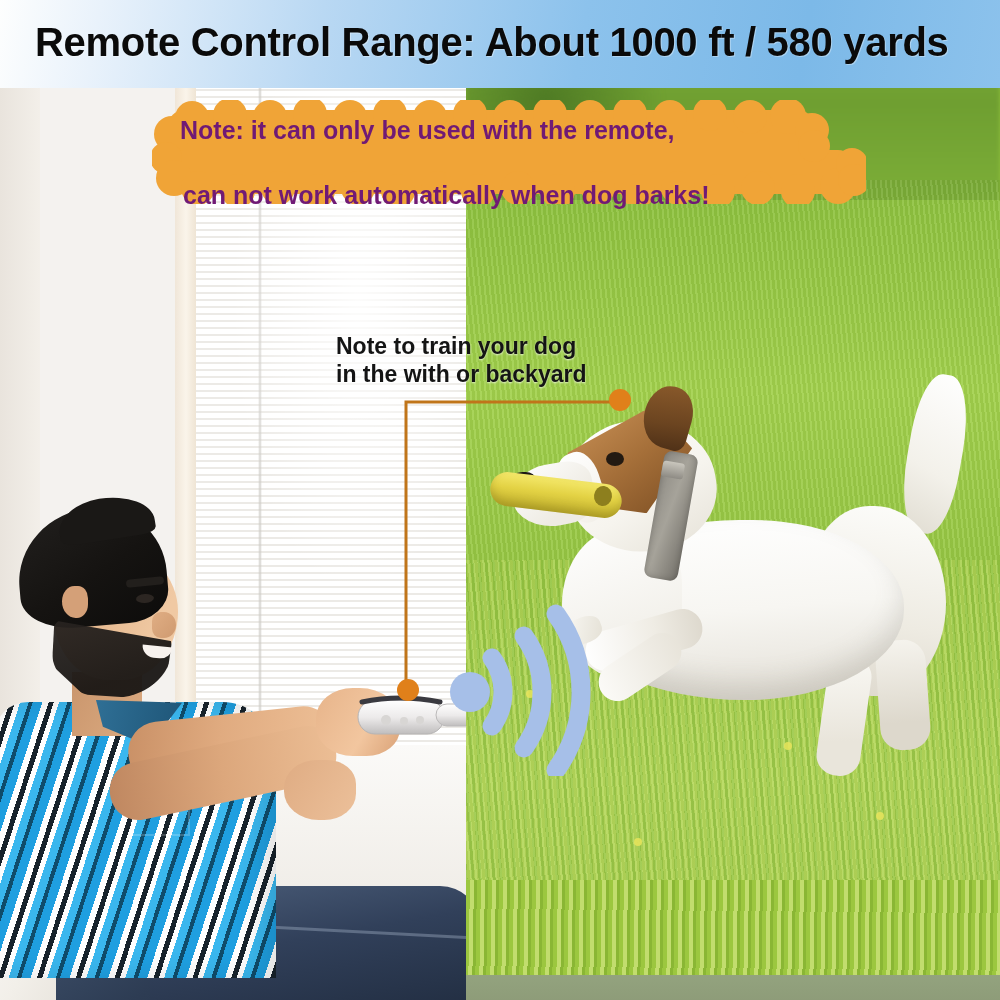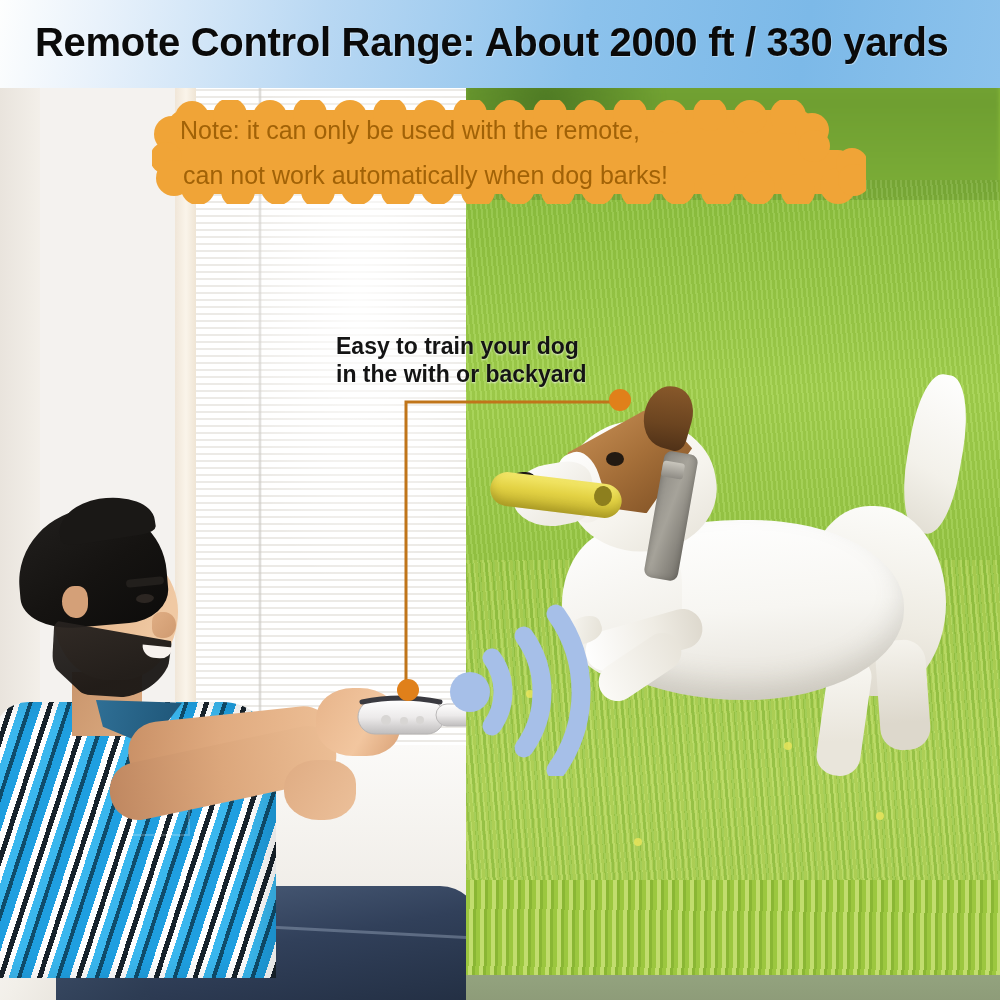--- a/index.html
+++ b/index.html
@@ -461,25 +461,25 @@
     width: 714px; height: 104px;
   }
   .note-cloud {
     position: absolute; left: 0; top: 0;
     width: 714px; height: 104px;
   }
   .note-text {
     position: absolute; left: 28px; top: 8px;
     width: 680px;
     font-size: 25px;
-    font-weight: normal;
-    color: #a16207;
+    font-weight: bold;
+    color: #701a75;
     line-height: 45px;
   }
-  .note-line2 { margin-left: 3px; }
+  .note-line2 { margin-left: 3px; margin-top: 20px; }
 
   
   .callout-label {
     position: absolute; left: 336px; top: 332px;
     width: 300px;
     font-size: 23px;
     font-weight: bold;
     color: #141414;
     line-height: 28px;
     text-shadow: 0 1px 2px rgba(255,255,255,.7);
@@ -599,26 +599,26 @@
     <path d="M108 174 A134 134 0 0 0 108 18" stroke="#A6BFE8" stroke-width="19" fill="none" stroke-linecap="round"></path>
   </svg>
 
   <svg class="connector" width="260" height="330" viewBox="0 0 260 330">
     <path d="M232 22 L26 22 L26 302" stroke="#C0751A" stroke-width="3" fill="none"></path>
   </svg>
   <div class="dot dot-right"></div>
   <div class="dot dot-left"></div>
 
   <div class="callout-label">
-    <div>Easy to train your dog</div>
+    <div>Note to train your dog</div>
     <div>in the with or backyard</div>
   </div>
 
   <div class="top-band"></div>
-  <div class="headline">Remote Control Range: About 2000 ft / 330 yards</div>
+  <div class="headline">Remote Control Range: About 1000 ft / 580 yards</div>
 
   <div class="note-wrap">
     <svg class="note-cloud" viewBox="0 0 714 104" preserveAspectRatio="none">
       <g fill="#F0A437">
 
         <rect x="16" y="10" width="646" height="42" rx="16"></rect>
         <rect x="16" y="50" width="686" height="44" rx="16"></rect>
 
         <circle cx="40" cy="18" r="17"></circle>
           <circle cx="78" cy="15" r="17"></circle>

